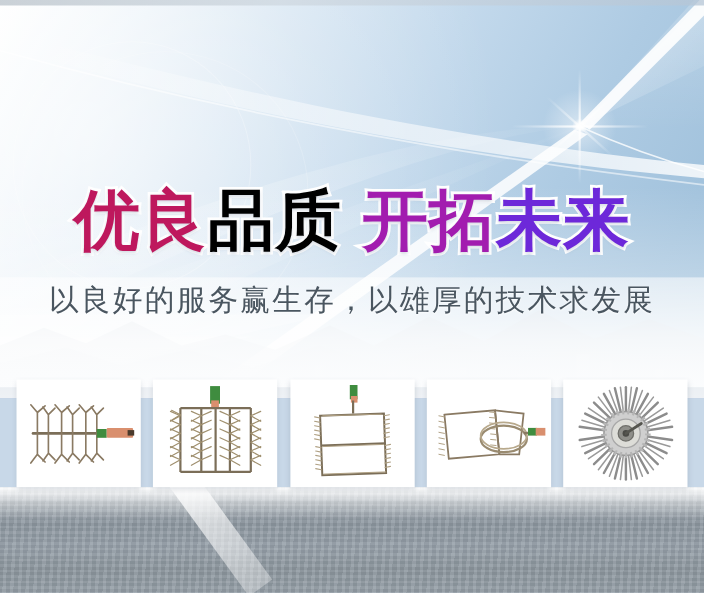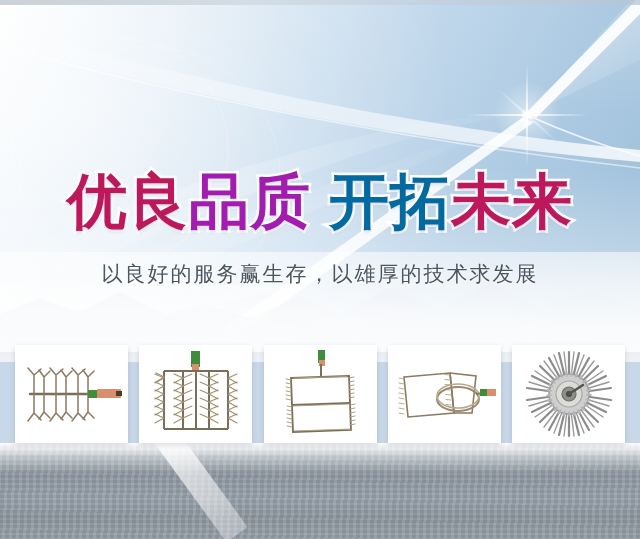--- a/index.html
+++ b/index.html
@@ -116,21 +116,21 @@
     display:inline-block;
     -webkit-text-stroke:5px #ffffff;
     paint-order:stroke fill;
     text-shadow:0 2px 3px rgba(120,140,165,.30);
   }
   .sp{display:inline-block;width:18px;}
 
   .subtitle{
     position:absolute;left:0;top:258px;width:640px;
     text-align:center;white-space:nowrap;
-    font-size:21px;font-weight:normal;line-height:32px;
+    font-size:27px;font-weight:normal;line-height:32px;
     color:#4a5660;letter-spacing:2px;
     text-shadow:0 1px 2px rgba(255,255,255,.95);
   }
 
   
   .cards{
     position:absolute;left:15px;top:345px;width:610px;height:98px;
     display:flex;justify-content:space-between;
   }
   .card{
@@ -236,21 +236,21 @@
   <div class="topband"></div>
 
   <div class="ground-shadow"></div>
   <div class="ground">
     <div class="ground-tex"></div>
     <div class="ground-stripe"></div>
     <div class="ground-sheen"></div>
   </div>
 
   <div class="headline">
-    <span style="color:#be185d">优良</span><span style="color:#a21caf">品质</span><i class="sp"></i><span style="color:#0369a1">开拓</span><span style="color:#be185d">未来</span>
+    <span style="color:#be185d">优良</span><span style="color:#000000">品质</span><i class="sp"></i><span style="color:#a21caf">开拓</span><span style="color:#6d28d9">未来</span>
   </div>
 
   <div class="subtitle">以良好的服务赢生存，以雄厚的技术求发展</div>
 
   <div class="cards">
 
     <div class="card">
       <svg width="104" height="78" viewBox="0 0 104 78">
         <g stroke="#8a7a63" stroke-width="1.5" fill="none" stroke-linecap="round">
           <line x1="10" y1="39" x2="74" y2="39" stroke-width="2.4" stroke="#7b6e58"></line>

